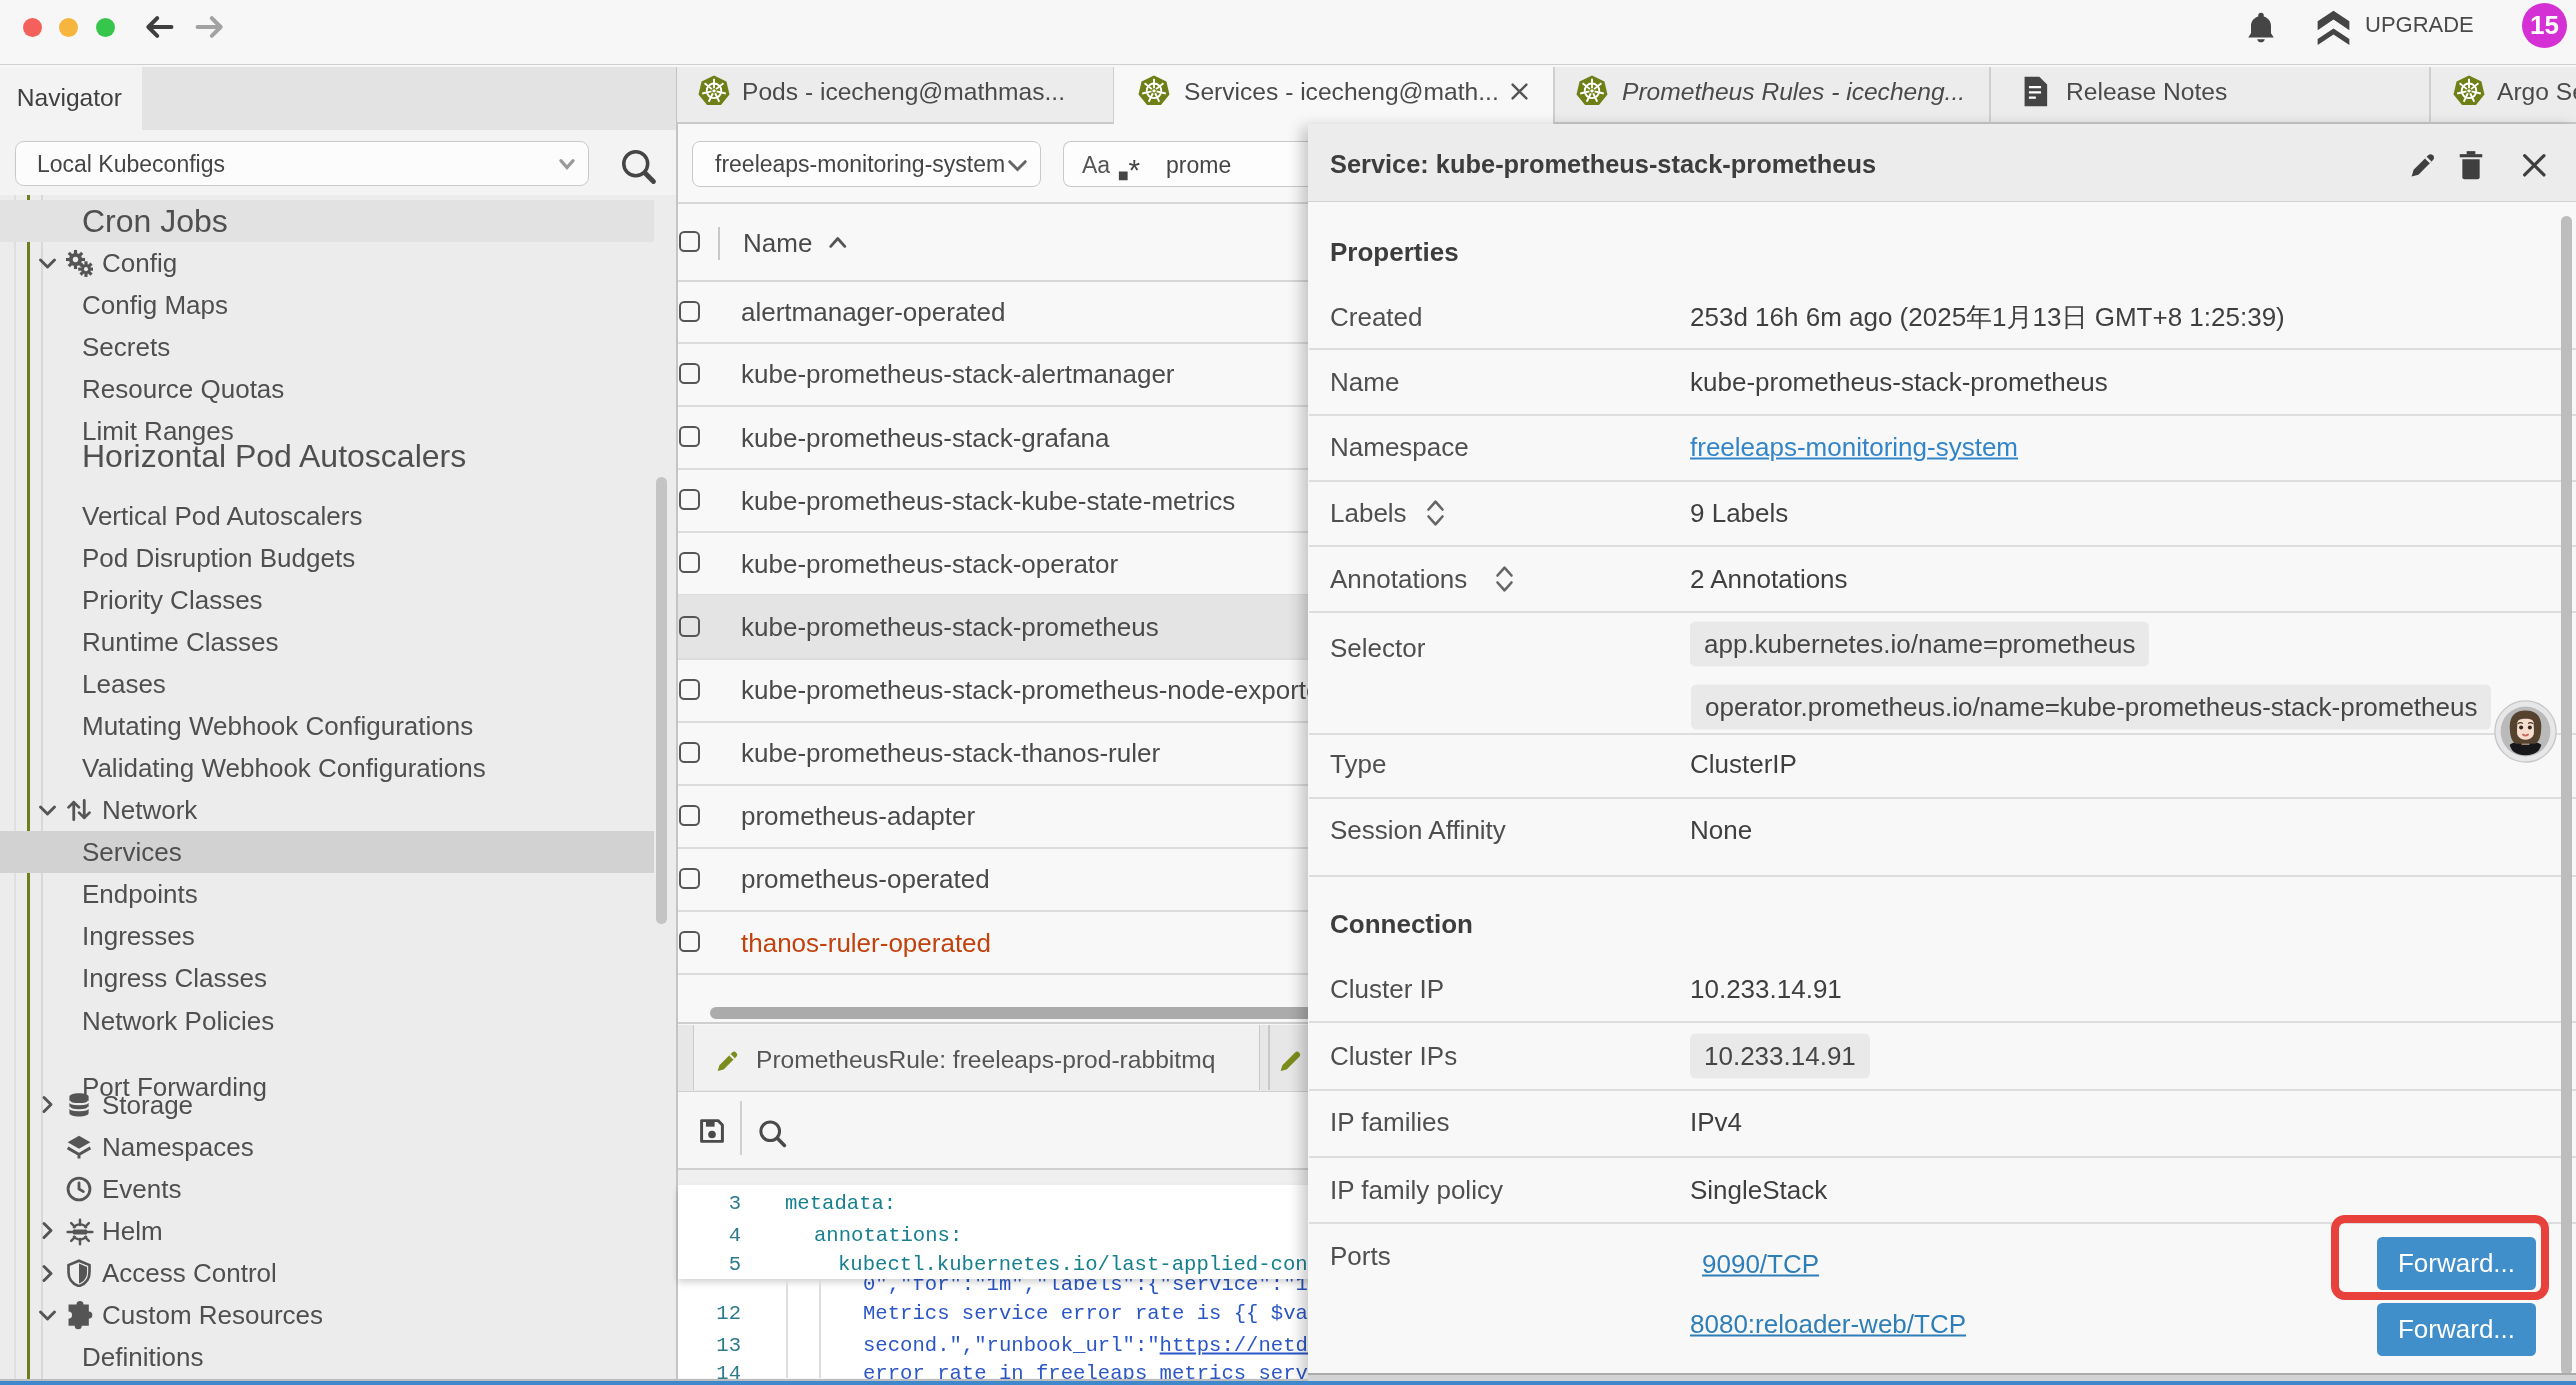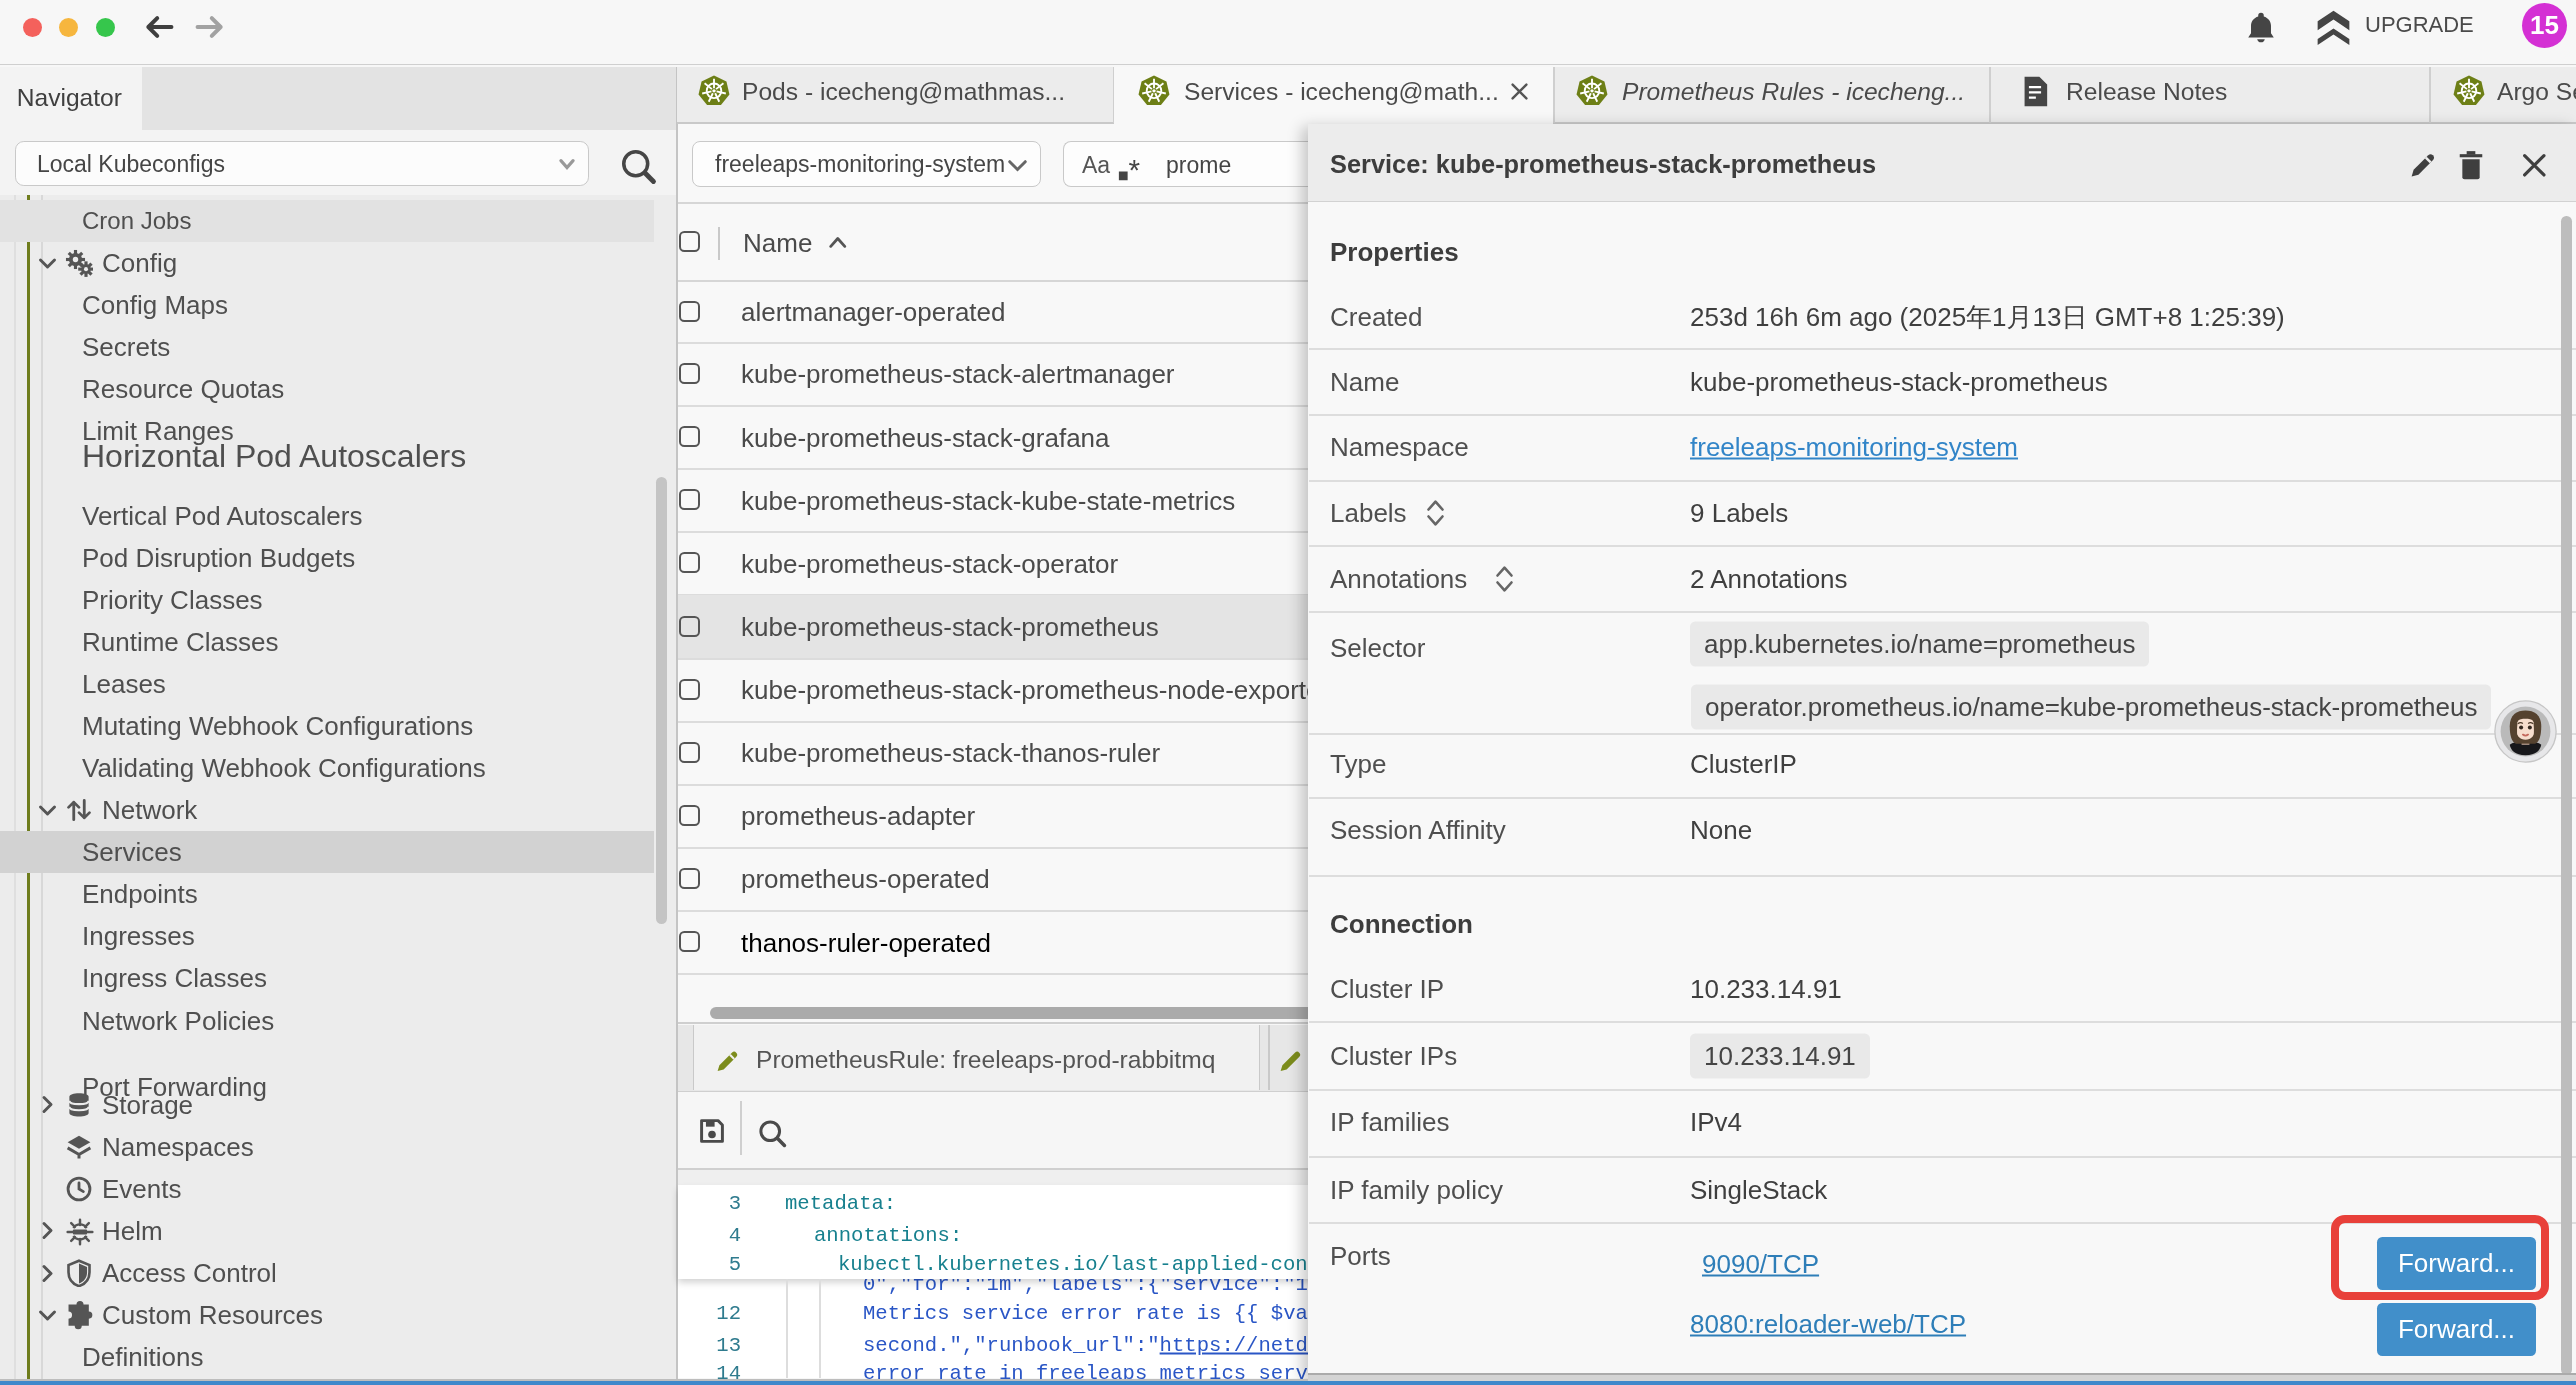--- a/index.html
+++ b/index.html
@@ -42,21 +42,21 @@
   </svg>
 <svg style="left:618px;top:146px;" width="39" height="39" viewBox="0 0 44 44">
     <circle cx="20" cy="20" r="13.5" stroke="#454545" stroke-width="4" fill="none"></circle>
     <path d="M30.5 30.5 L40 40" stroke="#454545" stroke-width="5.5" stroke-linecap="round"></path>
   </svg>
 <div class="abs" style="left:0px;top:195px;width:677px;height:1184px;background:#ececec;"></div>
 <div class="abs" style="left:14px;top:195px;width:1.8px;height:1184px;background:#dfdfdf;"></div>
 <div class="abs" style="left:27px;top:195px;width:2.6px;height:1184px;background:#6f7d1d;"></div>
 <div class="abs" style="left:41px;top:195px;width:1.8px;height:1184px;background:#d8d8d8;"></div>
 <div class="abs" style="left:0px;top:200px;width:654px;height:42px;background:#e2e2e2;"></div>
-<div class="txt" style="left:82px;top:221px;font-size:24px;color:#4f4f4f;font-weight:normal;transform:translateY(-50%);">Cron Jobs</div>
+<div class="txt" style="left:82px;top:221px;font-size:32px;color:#4f4f4f;font-weight:normal;transform:translateY(-50%);">Cron Jobs</div>
 <svg style="left:37px;top:253px;" width="21" height="21" viewBox="0 0 24 24">
     <path d="M4 8 L12 16 L20 8" stroke="#555" stroke-width="3.4" fill="none" stroke-linecap="round" stroke-linejoin="round"></path>
   </svg>
 <svg style="left:65px;top:249px;" width="28" height="28" viewBox="0 0 32 32">
     <line x1="15.8" y1="12.0" x2="22.9" y2="12.0" stroke="#555" stroke-width="3.6"></line>
     <line x1="14.7" y1="14.7" x2="19.7" y2="19.7" stroke="#555" stroke-width="3.6"></line>
     <line x1="12.0" y1="15.8" x2="12.0" y2="22.9" stroke="#555" stroke-width="3.6"></line>
     <line x1="9.3" y1="14.7" x2="4.3" y2="19.7" stroke="#555" stroke-width="3.6"></line>
     <line x1="8.2" y1="12.0" x2="1.1" y2="12.0" stroke="#555" stroke-width="3.6"></line>
     <line x1="9.3" y1="9.3" x2="4.3" y2="4.3" stroke="#555" stroke-width="3.6"></line>
@@ -269,21 +269,21 @@
 <div class="abs" style="left:679px;top:742px;width:21px;height:21px;border:2.6px solid #555;border-radius:5.3px;"></div>
 <div class="txt" style="left:741px;top:753px;font-size:26px;color:#4a4a4a;font-weight:normal;transform:translateY(-50%);">kube-prometheus-stack-thanos-ruler</div>
 <div class="abs" style="left:678px;top:784px;width:1898px;height:1.8px;background:#dcdcdc;"></div>
 <div class="abs" style="left:679px;top:805px;width:21px;height:21px;border:2.6px solid #555;border-radius:5.3px;"></div>
 <div class="txt" style="left:741px;top:816px;font-size:26px;color:#4a4a4a;font-weight:normal;transform:translateY(-50%);">prometheus-adapter</div>
 <div class="abs" style="left:678px;top:847px;width:1898px;height:1.8px;background:#dcdcdc;"></div>
 <div class="abs" style="left:679px;top:868px;width:21px;height:21px;border:2.6px solid #555;border-radius:5.3px;"></div>
 <div class="txt" style="left:741px;top:879px;font-size:26px;color:#4a4a4a;font-weight:normal;transform:translateY(-50%);">prometheus-operated</div>
 <div class="abs" style="left:678px;top:910px;width:1898px;height:1.8px;background:#dcdcdc;"></div>
 <div class="abs" style="left:679px;top:931px;width:21px;height:21px;border:2.6px solid #555;border-radius:5.3px;"></div>
-<div class="txt" style="left:741px;top:943px;font-size:26px;color:#000000;font-weight:normal;transform:translateY(-50%);">thanos-ruler-operated</div>
+<div class="txt" style="left:741px;top:943px;font-size:26px;color:#c2410c;font-weight:normal;transform:translateY(-50%);">thanos-ruler-operated</div>
 <div class="abs" style="left:678px;top:973px;width:1898px;height:1.8px;background:#dcdcdc;"></div>
 <div class="abs" style="left:710px;top:1007px;width:1228px;height:12.3px;background:#ababab;border-radius:6.1px;"></div>
 <div class="abs" style="left:678px;top:1022px;width:1898px;height:1.8px;background:#cfcfcf;"></div>
 <div class="abs" style="left:678px;top:1025px;width:1898px;height:353px;background:#f6f6f6;"></div>
 <div class="abs" style="left:678px;top:1025px;width:1898px;height:67px;background:#e7e7e7;border-bottom:1.8px solid #cfcfcf;"></div>
 <div class="abs" style="left:693px;top:1025px;width:567px;height:65px;background:#f1f1f1;border-left:1.8px solid #c9c9c9;border-right:1.8px solid #c9c9c9;"></div>
 <svg style="left:715px;top:1049px;" width="24.6" height="24.6" viewBox="0 0 28 28">
     <path d="M3 25 L5 18.5 L19.5 4 a3.4 3.4 0 0 1 4.8 4.8 L9.8 23.3 Z" fill="#7c8c1c"></path>
     <path d="M17 6.5 L21.8 11.3" stroke="#f0f0f0" stroke-width="2.4"></path>
   </svg>

